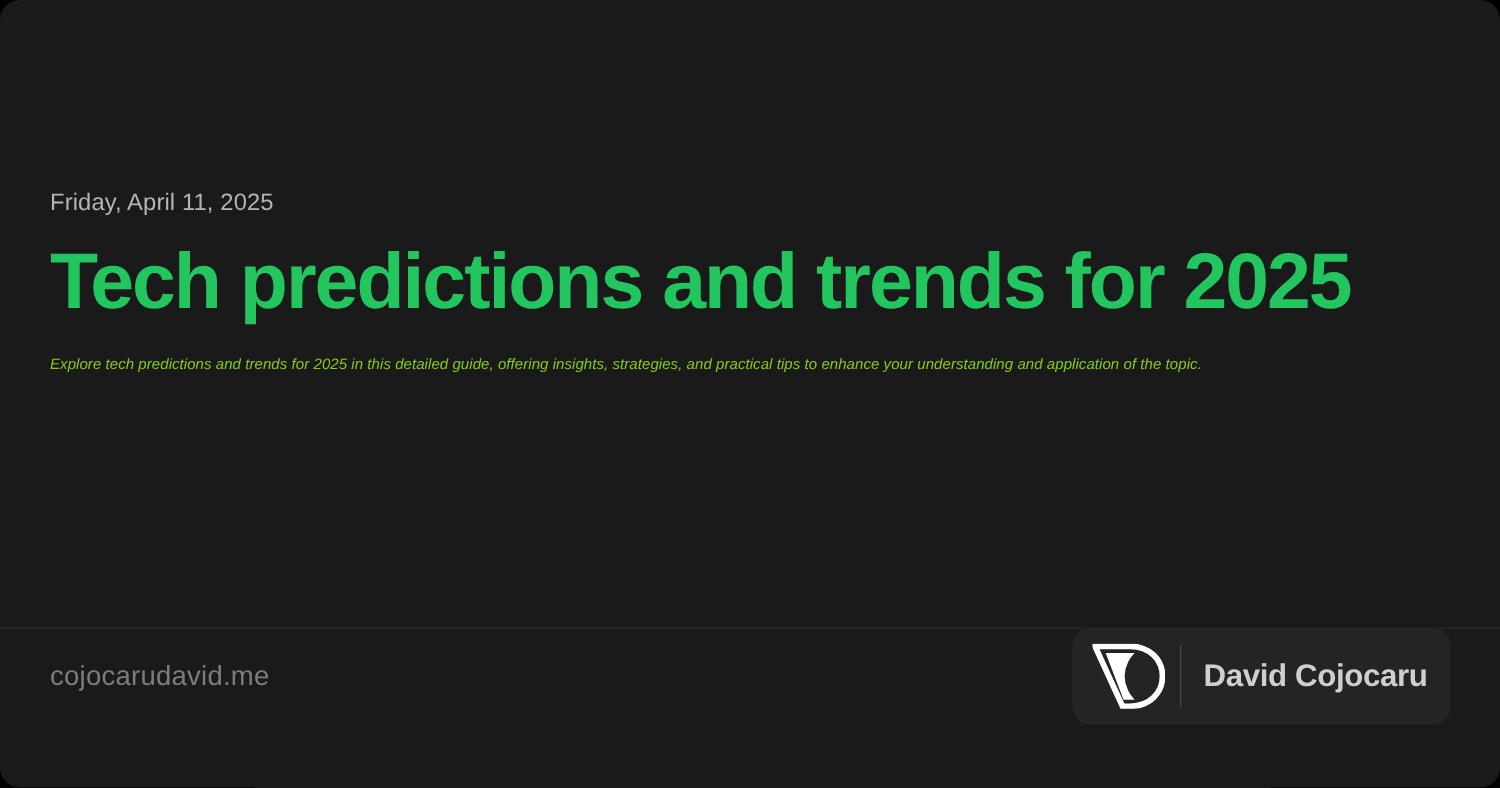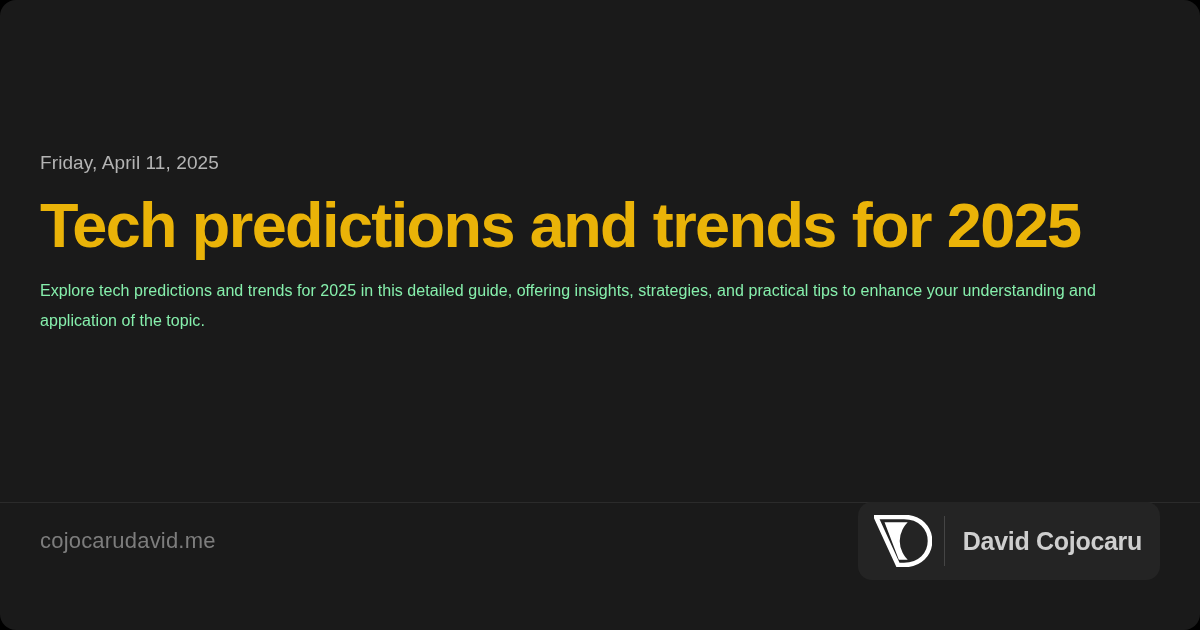--- a/index.html
+++ b/index.html
@@ -41,34 +41,35 @@
     color: #b4b4b4;
     letter-spacing: 0.1px;
     margin: 0 0 14px 0;
     font-weight: 400;
   }
 
   .post-title {
     font-size: 63px;
     line-height: 70px;
     font-weight: 700;
-    color: #eab308;
+    color: #22c55e;
     letter-spacing: -1.6px;
     margin: 0 0 16px 0;
     white-space: nowrap;
   }
 
   .post-description {
-    font-size: 16px;
+    font-size: 12px;
     line-height: 30px;
-    color: #86efac;
+    color: #84cc16;
     font-weight: 400;
     letter-spacing: 0.05px;
     margin: 0;
     max-width: 1105px;
+    font-style: italic;
   }
 
   
   .footer-divider {
     position: absolute;
     left: 0;
     right: 0;
     top: 502px;
     height: 1px;
     background: #2b2b2b;

